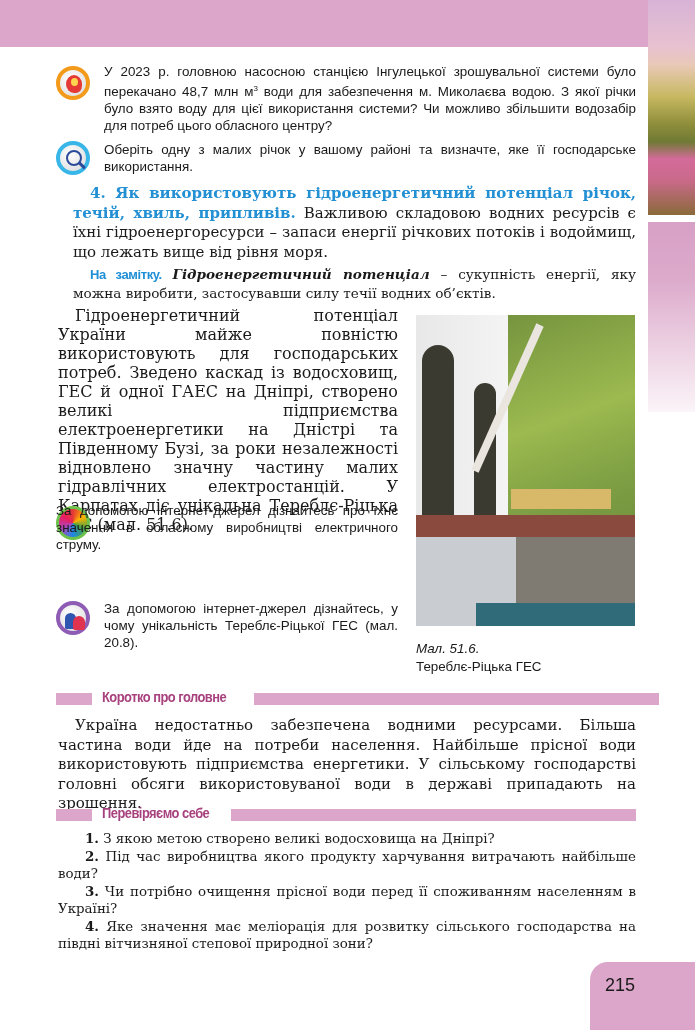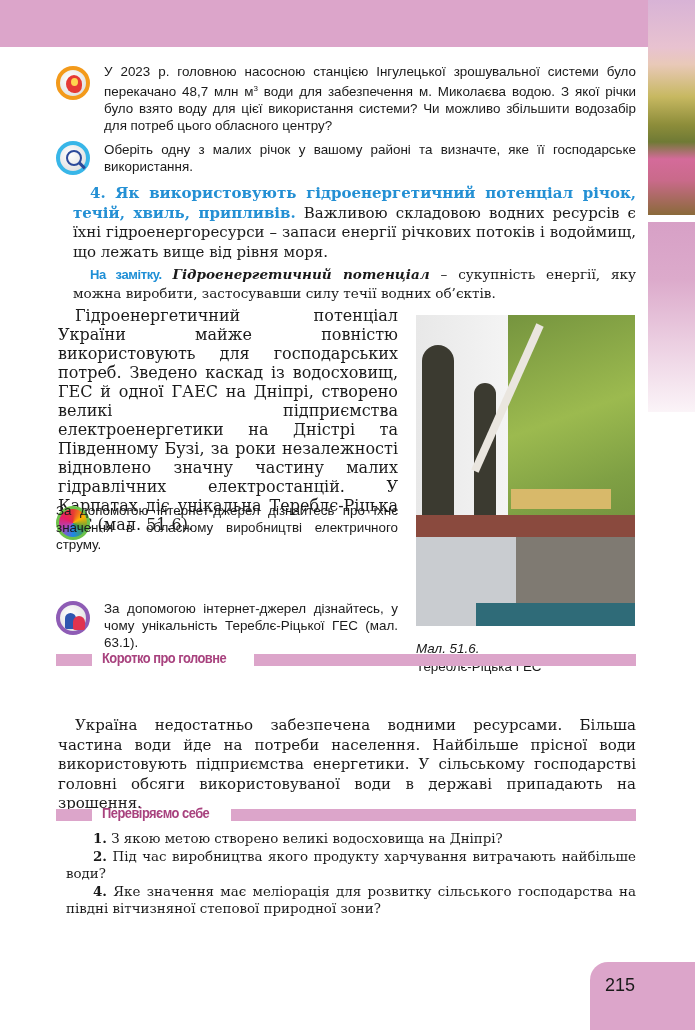--- a/index.html
+++ b/index.html
@@ -49,27 +49,27 @@
   .photo .wall { position:absolute; left:100px; top:222px; width:119px; height:70px; background:#7f7a72; }
   .photo .bridge { position:absolute; left:0; top:222px; width:100px; height:89px; background:#c9ccd0; }
   .photo .water { position:absolute; left:60px; top:288px; width:159px; height:23px; background:#2f6b78; }
   .caption { position:absolute; left:416px; top:640px; width:219px; text-align:left; font-size:13.4px; line-height:18px; }
   .caption .fig { font-style:italic; }
 
   .banner { position:absolute; left:56px; width:580px; height:16px; }
   .banner .bar-left { position:absolute; left:0; top:3px; width:36px; height:12px; background:#dca5ca; }
   .banner .title { position:absolute; left:46px; top:-2px; font-family:"Liberation Sans", sans-serif; font-weight:bold; font-size:15px; color:#a8427e; letter-spacing:-0.6px; transform:scaleX(0.86); transform-origin:left; white-space:nowrap; }
   .banner .bar-right { position:absolute; top:3px; right:0; height:12px; background:#dca5ca; }
-  .banner-summary { top:651px; }
+  .banner-summary { top:690px;padding-left:23px; }
   .banner-summary .bar-right { left:198px; }
   .banner-check { top:806px;text-align:right; }
   .banner-check .bar-right { left:175px; }
   .summary { position:absolute; left:58px; top:716px; width:578px; font-size:15px; line-height:19.5px; }
   .questions { position:absolute; left:58px; top:830px; width:578px; font-size:13.4px; line-height:17.5px; }
-  .q { text-indent:27px; text-align:justify;margin-left:8px; }
+  .q { text-indent:27px; text-align:justify; }
   .q b { font-weight:bold; }
 </style>
 </head>
 <body>
 
 <div class="top-band"></div>
 <div class="side-photo"></div>
 <div class="side-gradient"></div>
 
 <div class="icon icon-idea">
@@ -90,21 +90,21 @@
 
 <div class="para-hydro serif indent">Гідроенергетичний потенціал України майже повністю використовують для господарських потреб. Зведено каскад із водосховищ, ГЕС й одної ГАЕС на Дніпрі, створено великі підприємства електроенергетики на Дністрі та Південному Бузі, за роки незалежності відновлено значну частину малих гідравлічних електростанцій. У Карпатах діє унікальна Тереблє-Ріцька ГЕС (мал. 51.6).</div>
 
 <div class="icon icon-puzzle"></div>
 <div class="task3 sans"><span> За допомогою інтернет-джерел дізнайтесь про їхнє значення в обласному виробництві електричного струму.</span></div>
 
 <div class="icon icon-people">
   <div class="p1"></div>
   <div class="p2"></div>
 </div>
-<div class="task4 sans">За допомогою інтернет-джерел дізнайтесь, у чому унікальність Тереблє-Ріцької ГЕС (мал. 63.1).</div>
+<div class="task4 sans">За допомогою інтернет-джерел дізнайтесь, у чому унікальність Тереблє-Ріцької ГЕС (мал. 20.8).</div>
 
 <div class="photo">
   <div class="building"></div>
   <div class="arch1"></div>
   <div class="arch2"></div>
   <div class="pipe"></div>
   <div class="shed"></div>
   <div class="deck"></div>
   <div class="wall"></div>
   <div class="bridge"></div>
@@ -123,17 +123,18 @@
 <div class="summary serif indent">Україна недостатньо забезпечена водними ресурсами. Більша частина води йде на потреби населення. Найбільше прісної води використовують підприємства енергетики. У сільському господарстві головні обсяги використовуваної води в державі припадають на зрошення.</div>
 
 <div class="banner banner-check">
   <div class="bar-left"></div>
   <div class="title">Перевіряємо себе</div>
   <div class="bar-right"></div>
 </div>
 <div class="questions serif">
   <div class="q"><b>1.</b><span> З якою метою створено великі водосховища на Дніпрі?</span></div>
   <div class="q"><b>2.</b><span> Під час виробництва якого продукту харчування витрачають найбільше води?</span></div>
+  <div class="q"><b>3.</b><span> Чи потрібно очищення прісної води перед її споживанням населенням в Україні?</span></div>
   <div class="q"><b>4.</b><span> Яке значення має меліорація для розвитку сільського господарства на півдні вітчизняної степової природної зони?</span></div>
 </div>
 
 <div class="page-tab"></div>
 <div class="page-num">215</div>
 
 </body></html>

